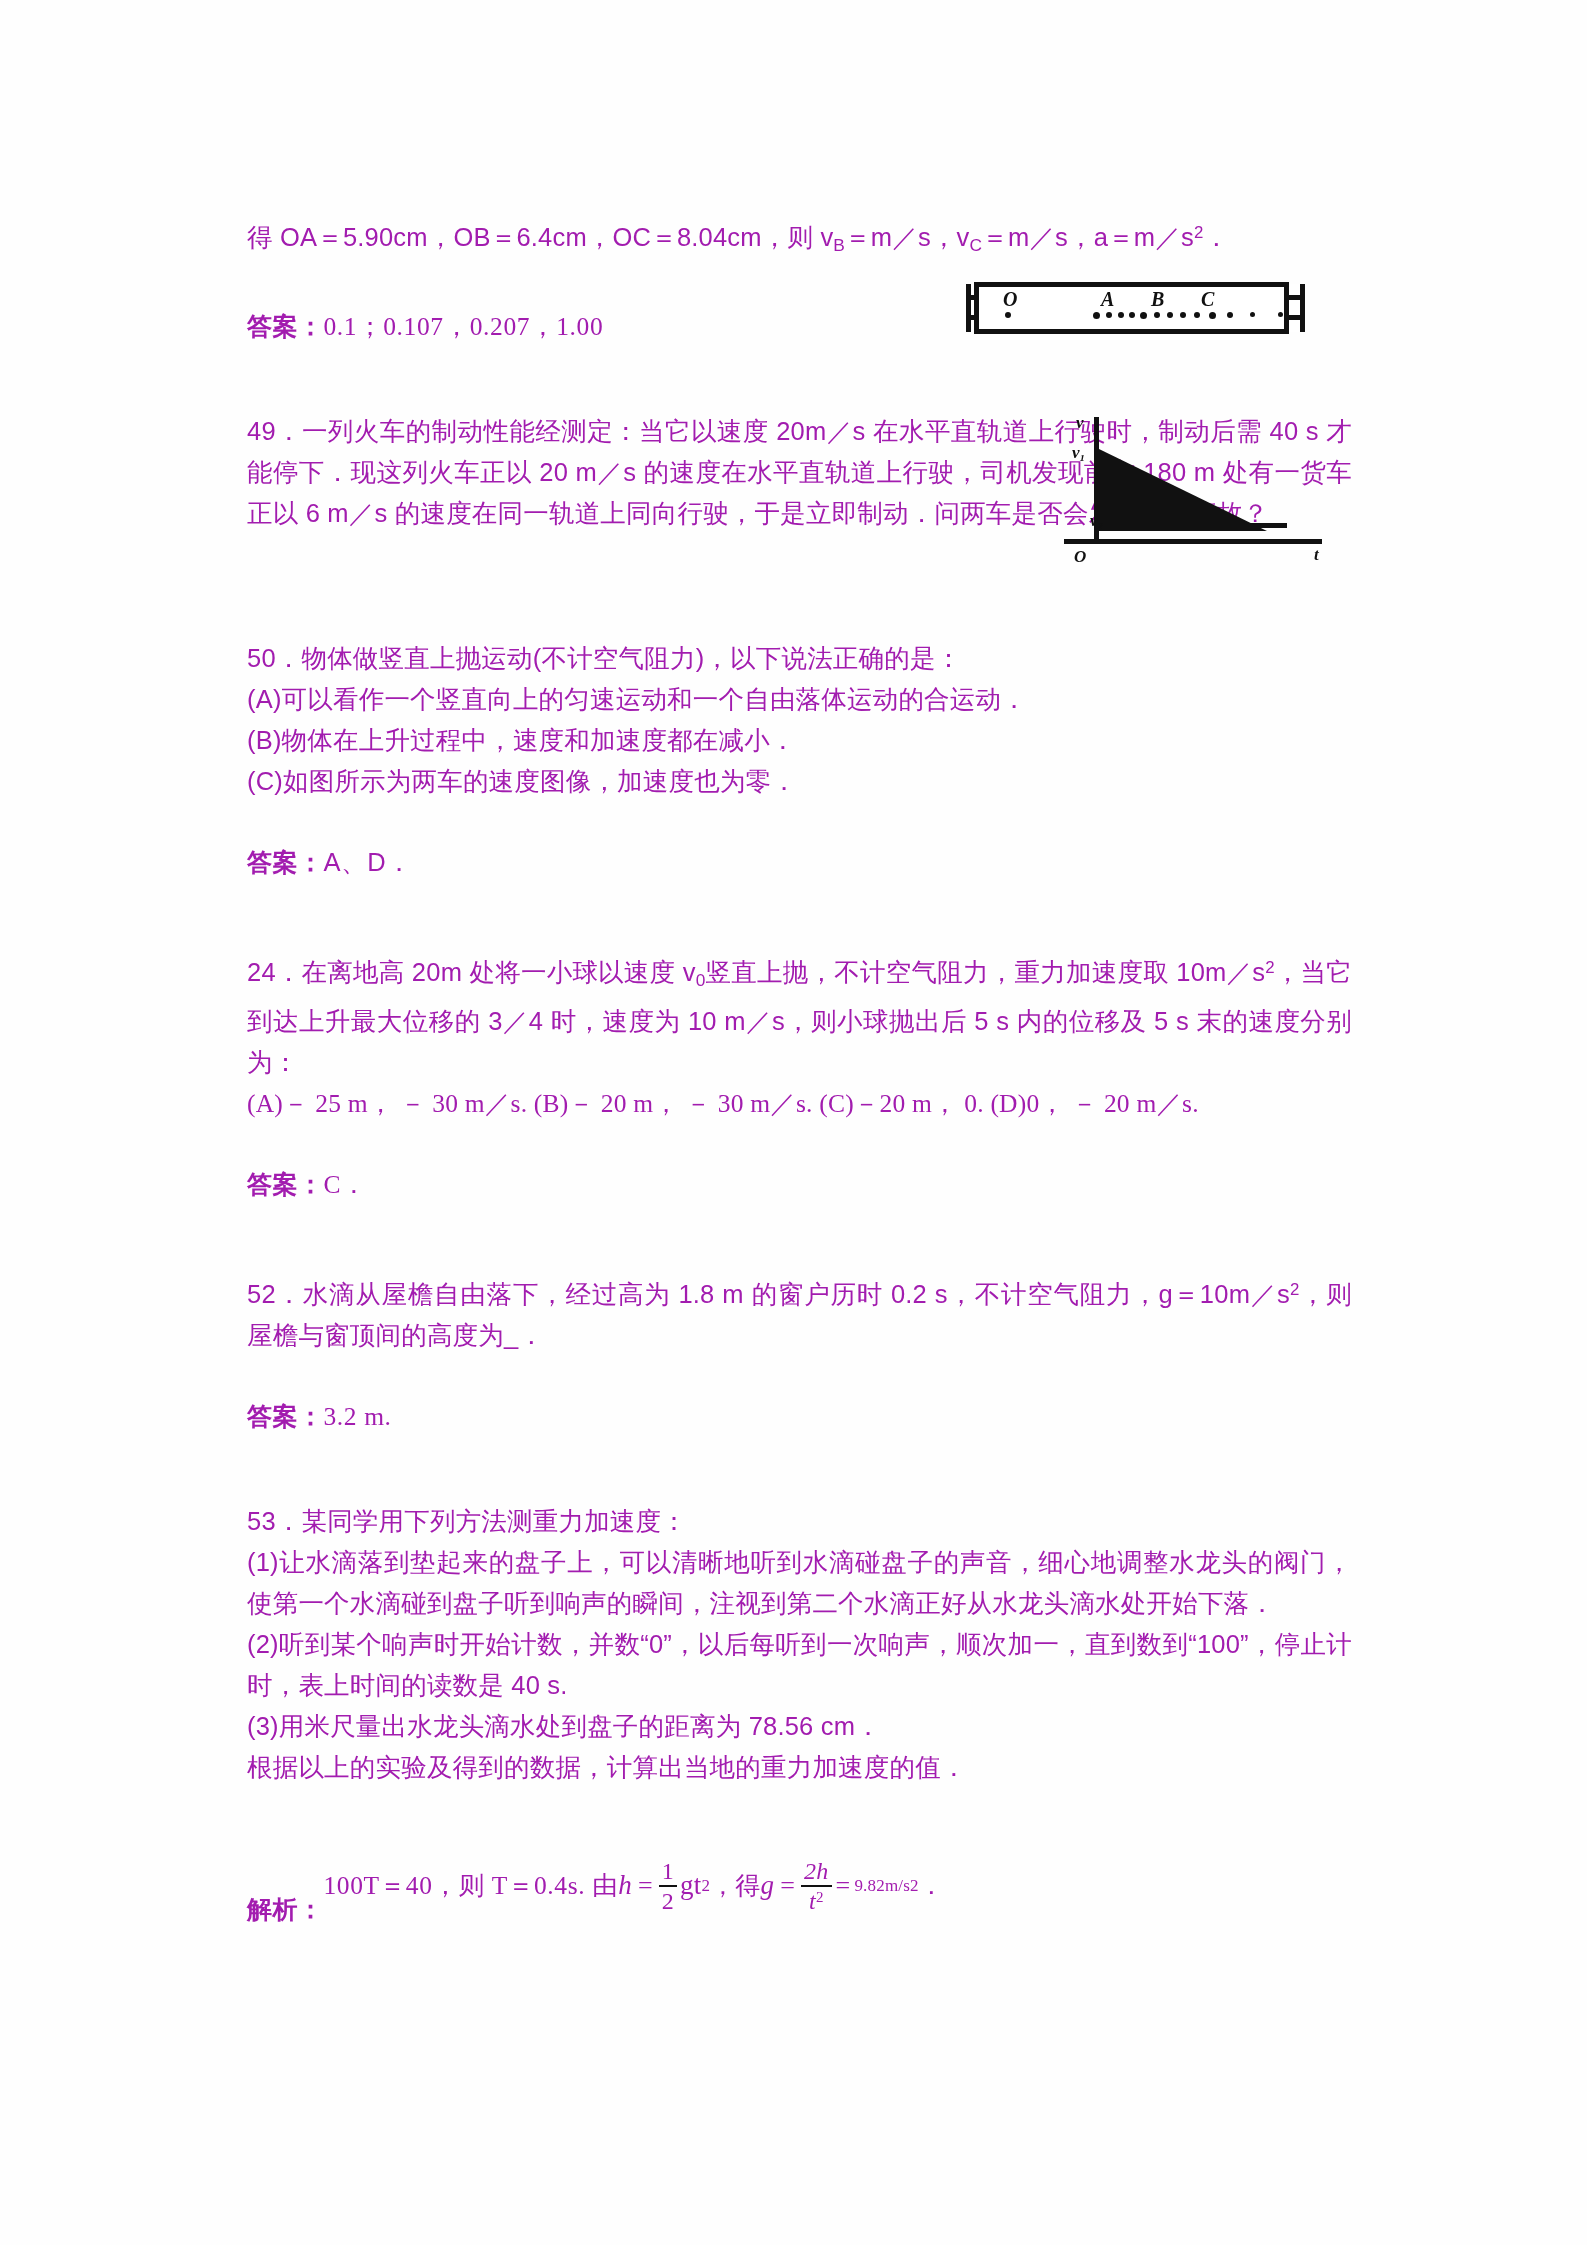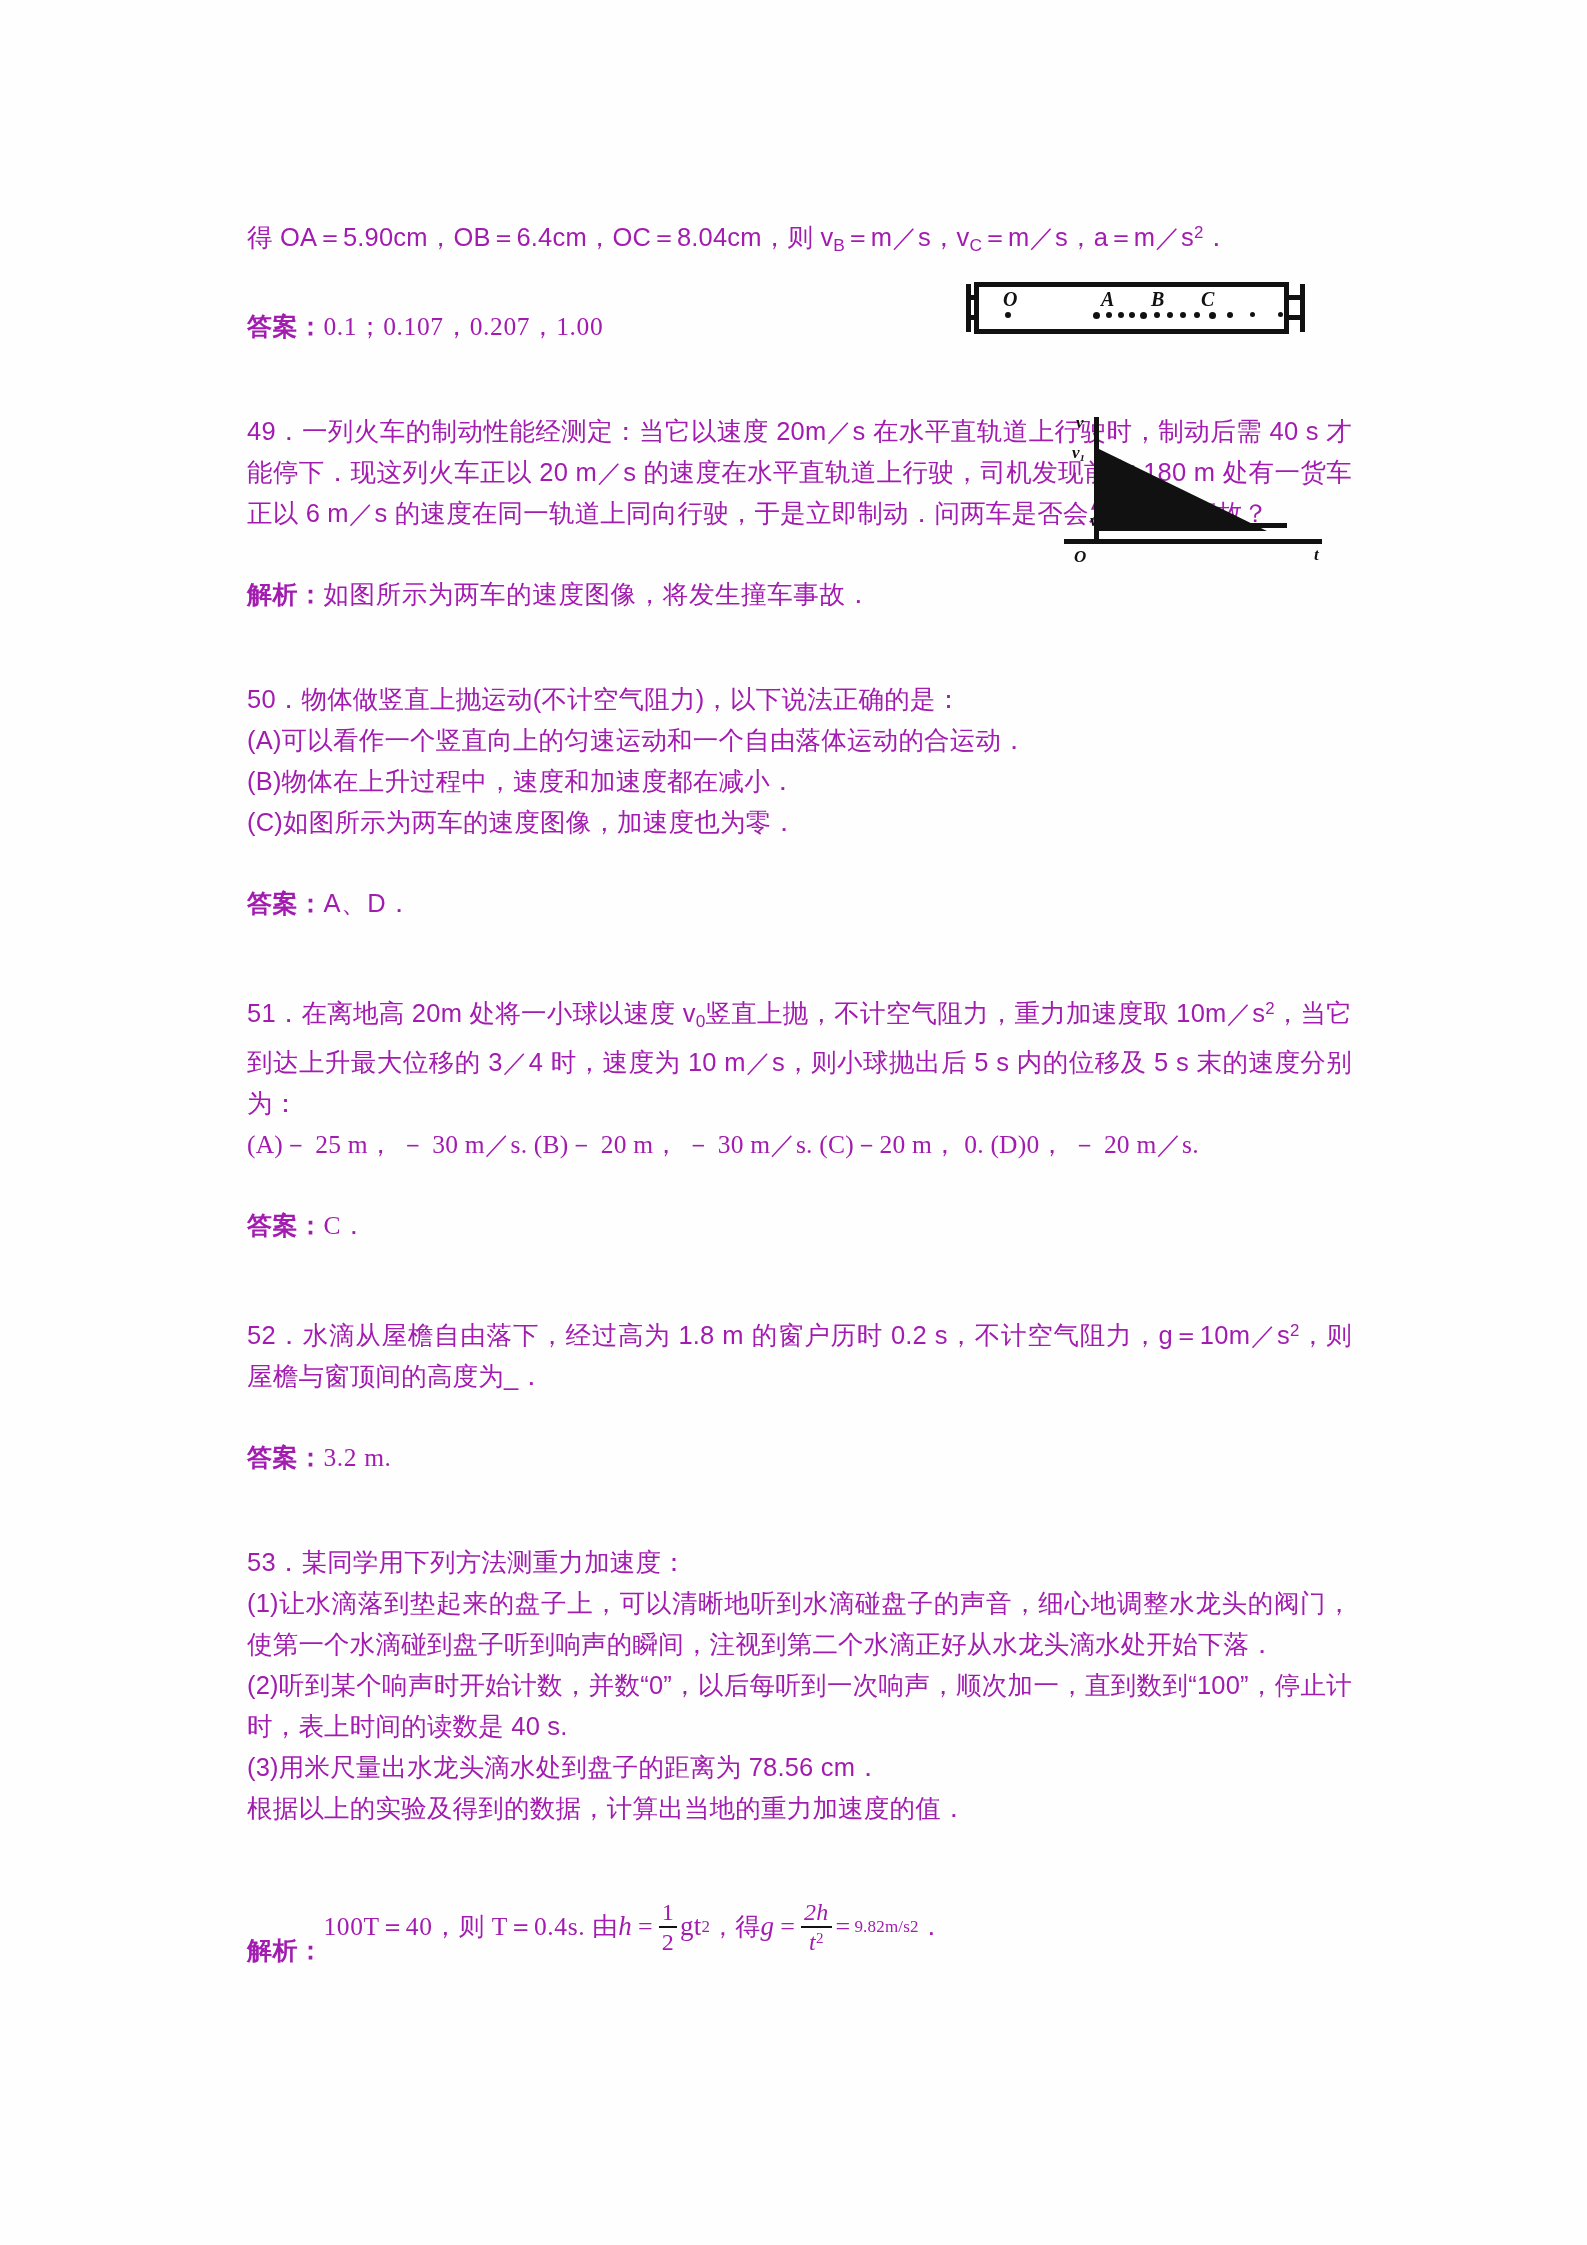--- a/index.html
+++ b/index.html
@@ -186,21 +186,20 @@
       </div>
     </div>
 
     <div class="gap-xl"></div>
 
     <div class="block">
       <p class="para cjk"><span>49．</span><span>一列火车的制动性能经测定：当它以速度 20m／s 在水平直轨道上行驶时，制动后需 40 s 才能停下．现这列火车正以 20 m／s 的速度在水平直轨道上行驶，司机发现前方 180 m 处有一货车正以 6 m／s 的速度在同一轨道上同向行驶，于是立即制动．问两车是否会发生撞车事故？</span></p>
 
       <div class="gap-md"></div>
 
-      <p class="para cjk"><span class="ans-label">解析：</span><span class="ans-body">如图所示为两车的速度图像，将发生撞车事故．</span></p>
 
       <div class="vt-fig">
         <div class="vt-axis-y"></div>
         <div class="vt-axis-x"></div>
         <div class="vt-wedge"></div>
         <div class="vt-hline"></div>
         <span class="vt-lab" style="left:34px; top:2px;">v</span>
         <span class="vt-lab" style="left:30px; top:32px;">v₁</span>
         <span class="vt-lab" style="left:48px; top:100px;">v₂</span>
         <span class="vt-lab" style="left:32px; top:136px;">O</span>
@@ -217,21 +216,21 @@
       <p class="para cjk">(C)如图所示为两车的速度图像，加速度也为零．</p>
 
       <div class="gap-md"></div>
 
       <p class="para"><span class="ans-label cjk">答案：</span><span class="ans-body cjk">A、D．</span></p>
     </div>
 
     <div class="gap-xl"></div>
 
     <div class="block">
-      <p class="para cjk"><span>51．</span><span>在离地高 20m 处将一小球以速度 v</span><sub>0</sub><span>竖直上抛，不计空气阻力，重力加速度取 10m／s</span><sup>2</sup><span>，当它到达上升最大位移的 3／4 时，速度为 10 m／s，则小球抛出后 5 s 内的位移及 5 s 末的速度分别为：</span></p>
+      <p class="para cjk"><span>24．</span><span>在离地高 20m 处将一小球以速度 v</span><sub>0</sub><span>竖直上抛，不计空气阻力，重力加速度取 10m／s</span><sup>2</sup><span>，当它到达上升最大位移的 3／4 时，速度为 10 m／s，则小球抛出后 5 s 内的位移及 5 s 末的速度分别为：</span></p>
       <p class="para">(A)－ 25 m， － 30 m／s. (B)－ 20 m， － 30 m／s. (C)－20 m， 0.  (D)0， － 20 m／s.</p>
 
       <div class="gap-md"></div>
 
       <p class="para"><span class="ans-label cjk">答案：</span><span class="ans-body">C．</span></p>
     </div>
 
     <div class="gap-xl"></div>
 
     <div class="block">

